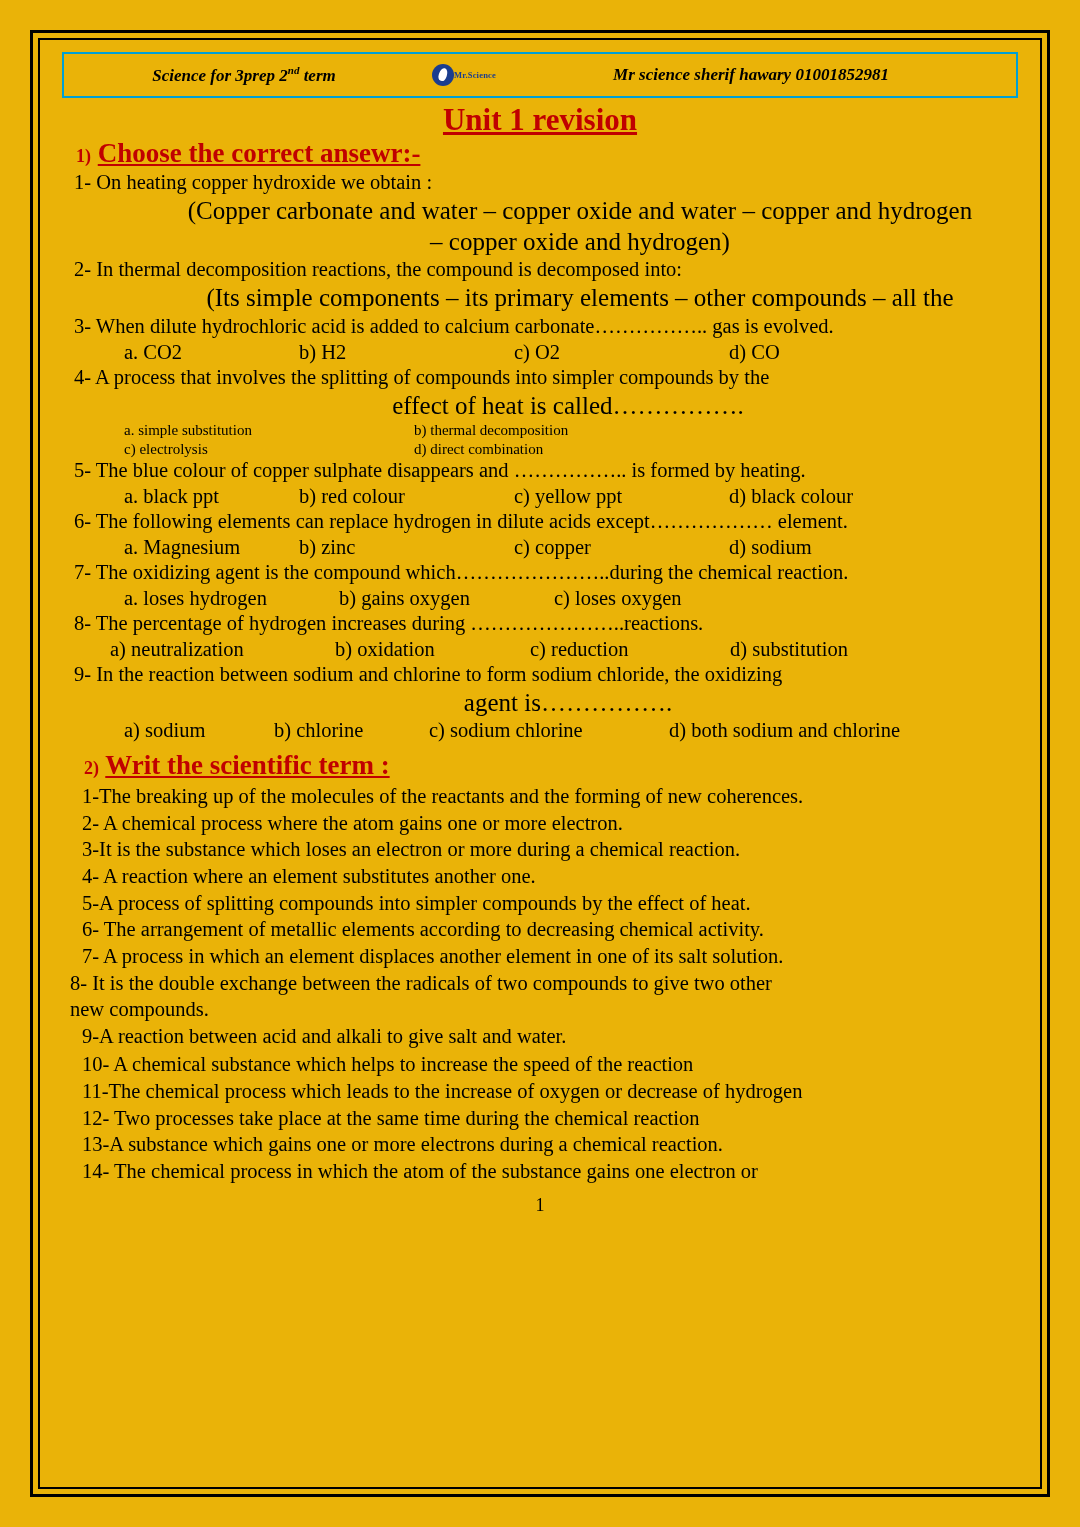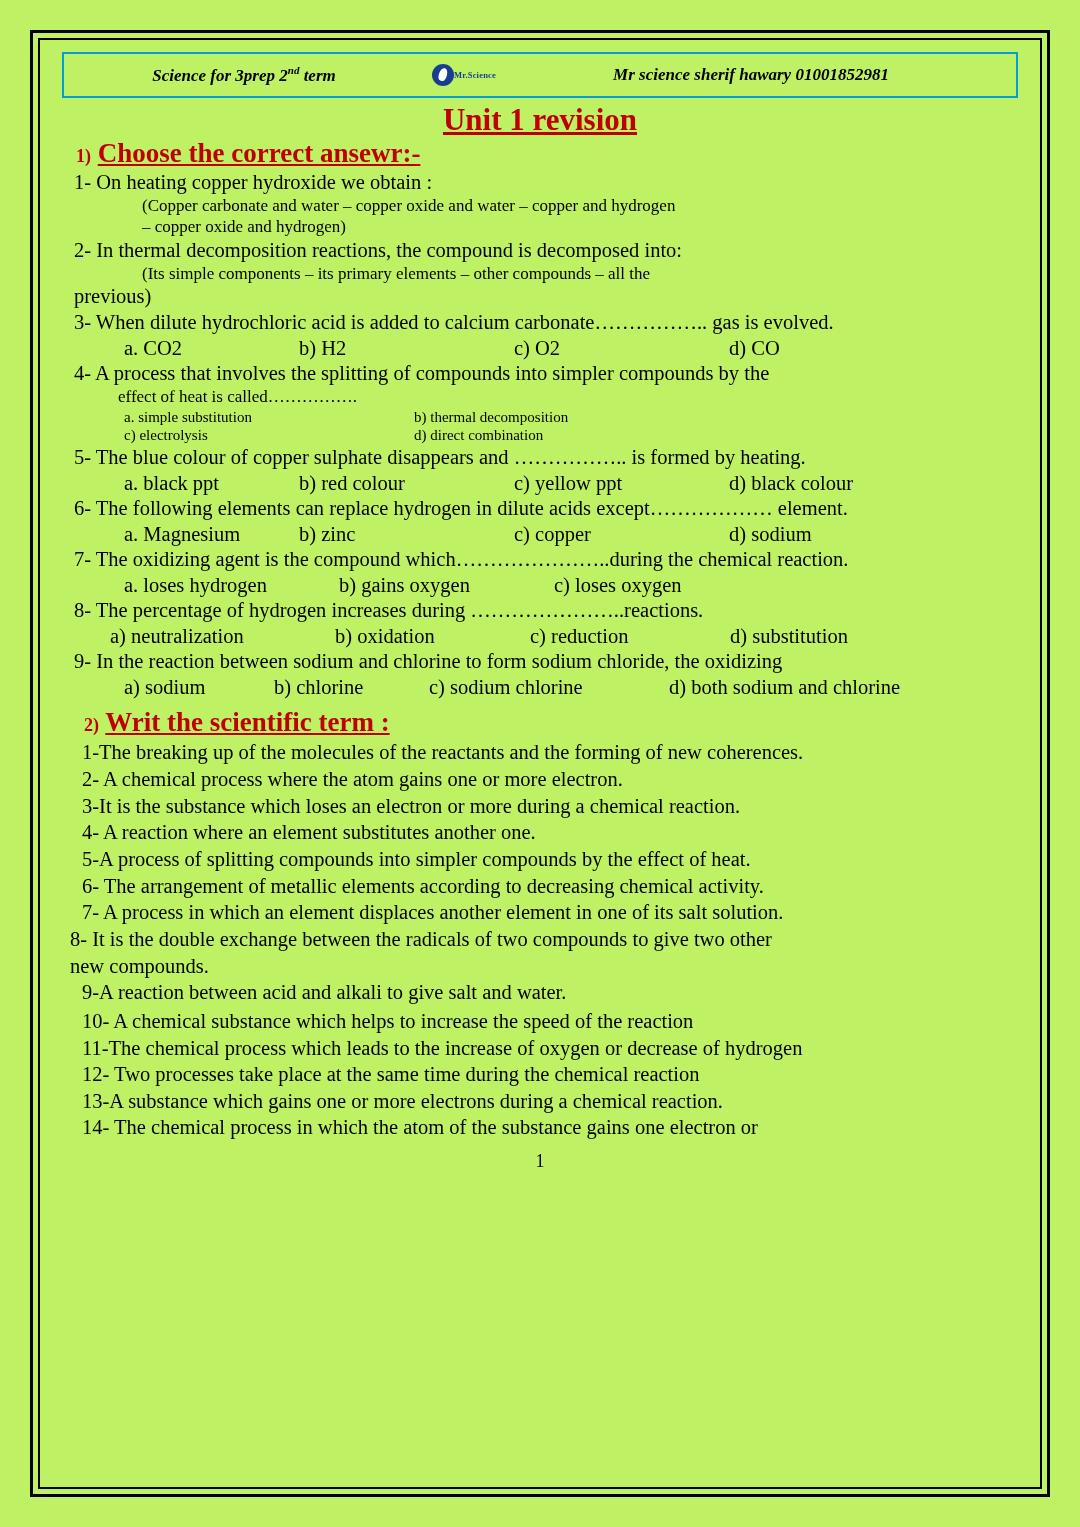--- a/index.html
+++ b/index.html
@@ -13,21 +13,21 @@
     font-family: "Liberation Serif", serif;
     color: #000000;
     overflow: hidden;
   }
   .page {
     position: relative;
     width: 1080px;
     height: 1527px;
     box-sizing: border-box;
     padding: 28px 26px;
-    background: #bef264;
+    background: #eab308;
   }
   .outer-border {
     position: absolute;
     left: 30px;
     top: 30px;
     right: 30px;
     bottom: 30px;
     border: 3px solid #000000;
   }
   .inner-border {
@@ -146,24 +146,25 @@
   }
 
   
   .q {
     font-size: 20.5px;
     line-height: 1.22;
     margin: 0 0 1px 0;
     padding-left: 12px;
   }
   .sub {
-    font-size: 17px;
+    font-size: 25px;
     line-height: 1.22;
     padding-left: 80px;
     margin: 0;
+    text-align: center;
   }
   .sub-tight {
     padding-left: 56px;
   }
   .opts {
     font-size: 20.5px;
     line-height: 1.22;
     display: flex;
     padding-left: 62px;
     margin: 0;
@@ -225,21 +226,20 @@
       <span class="num">1)</span>
       <span class="stxt">Choose the correct ansewr:-</span>
     </div>
 
     <div class="q">1- On heating copper hydroxide we obtain :</div>
     <div class="sub">(Copper carbonate and water – copper oxide and water – copper and hydrogen</div>
     <div class="sub">– copper oxide and hydrogen)</div>
 
     <div class="q">2-  In thermal decomposition reactions, the compound is decomposed into:</div>
     <div class="sub">(Its simple components – its primary elements – other compounds – all the</div>
-    <div class="q">previous)</div>
 
     <div class="q">3-  When dilute hydrochloric acid is added to calcium carbonate…………….. gas is evolved.</div>
     <div class="opts">
       <span class="o1">a.  CO2</span>
       <span class="o2">b) H2</span>
       <span class="o3">c) O2</span>
       <span class="o4">d) CO</span>
     </div>
 
     <div class="q">4-  A process that involves the splitting of compounds into simpler compounds by the</div>
@@ -278,20 +278,21 @@
 
     <div class="q">8- The percentage of hydrogen increases during …………………..reactions.</div>
     <div class="opts" style="padding-left:48px">
       <span class="o1" style="width:225px">a) neutralization</span>
       <span class="o2" style="width:195px">b) oxidation</span>
       <span class="o3" style="width:200px">c) reduction</span>
       <span class="o4">d) substitution</span>
     </div>
 
     <div class="q">9- In the reaction between sodium and chlorine to form sodium chloride, the oxidizing</div>
+    <div class="sub sub-tight">agent is…………….</div>
     <div class="opts">
       <span class="o1" style="width:150px">a) sodium</span>
       <span class="o2" style="width:155px">b) chlorine</span>
       <span class="o3" style="width:240px">c) sodium chlorine</span>
       <span class="o4" style="width:320px">d) both sodium and chlorine</span>
     </div>
 
     <div class="section-head-2">
       <span class="num" style="font-size:18px">2)</span>
       <span class="stxt" style="text-decoration:underline">Writ the scientific term :</span>

